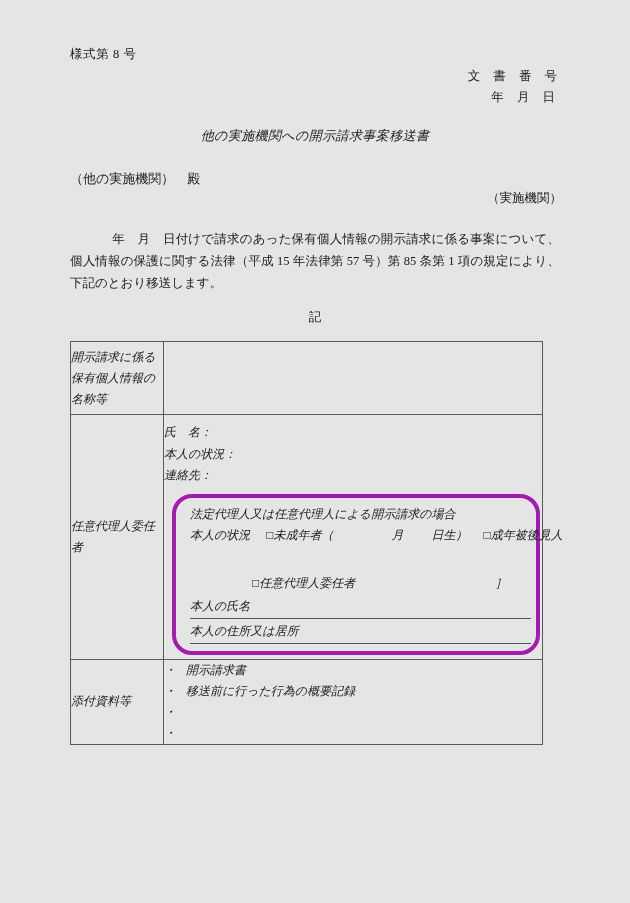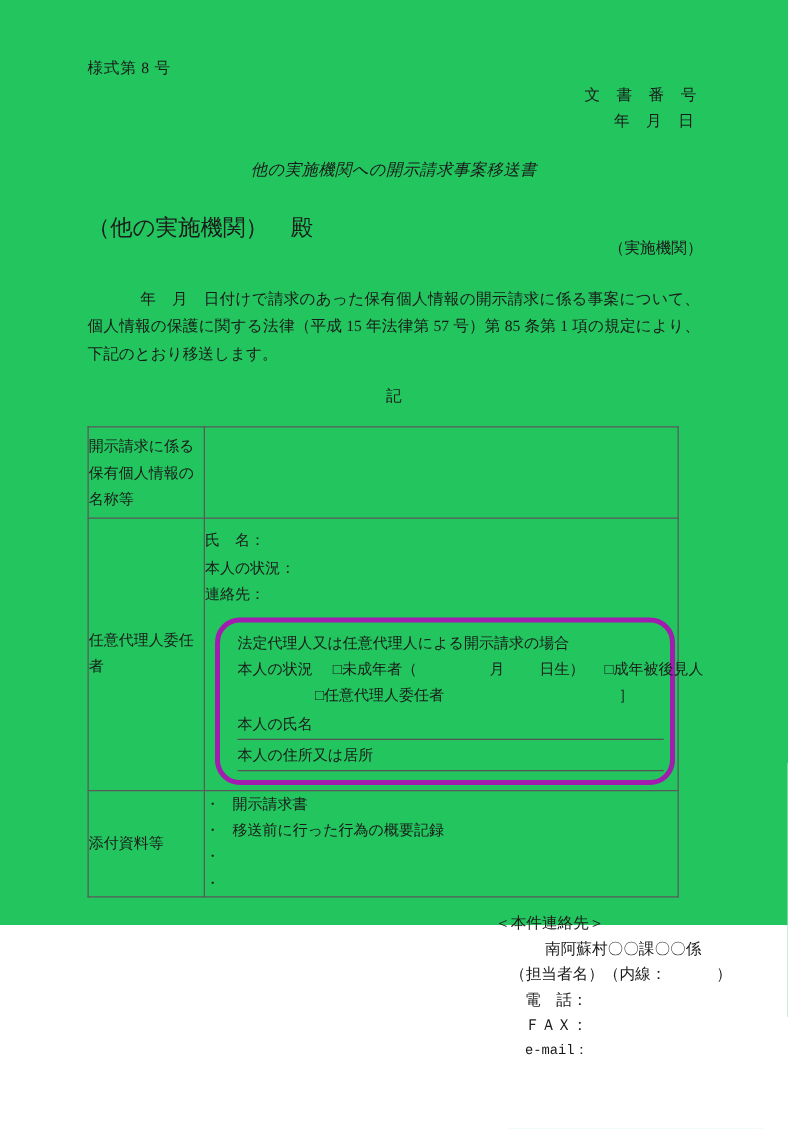--- a/index.html
+++ b/index.html
@@ -13,22 +13,22 @@
     position: relative;
     font-family: "Liberation Serif", "DejaVu Serif", serif;
     color: #1a1a1a;
     font-size: 12px;
     overflow: hidden;
   }
   .page {
     position: absolute;
     left: 0; top: 0;
     width: 630px;
-    height: 740px;
-    background: #22c55e;
+    height: 903px;
+    background: #e5e5e5;
   }
 
   
   .form-no {
     position: absolute;
     left: 70px;
     top: 46px;
     font-size: 12.5px;
     letter-spacing: 0.6px;
   }
@@ -54,21 +54,21 @@
     width: 630px;
     text-align: center;
     font-size: 13px;
     letter-spacing: 0.4px;
     font-style: italic;
   }
   .addressee {
     position: absolute;
     left: 70px;
     top: 170px;
-    font-size: 18px;
+    font-size: 13px;
   }
   .issuer {
     position: absolute;
     right: 68px;
     top: 190px;
     font-size: 12.5px;
   }
 
   
   .body-para {
@@ -93,20 +93,21 @@
   }
 
   
   .form-table {
     position: absolute;
     left: 70px;
     top: 341px;
     width: 472px;
     border-collapse: collapse;
     table-layout: fixed;
+    font-style: italic;
   }
   .form-table td {
     border: 1px solid #5a5a5a;
     font-size: 12px;
     vertical-align: middle;
     padding: 0;
   }
   .col-label { width: 93px; }
   .col-value { width: 379px; }
 
@@ -140,20 +141,21 @@
   }
   .proxy-title { white-space: nowrap; }
   .proxy-status { white-space: nowrap; }
   .proxy-status .gap-a { display: inline-block; width: 58px; }
   .proxy-status .gap-b { display: inline-block; width: 28px; }
   .proxy-status .gap-c { display: inline-block; width: 16px; }
   .proxy-line2 {
     white-space: nowrap;
     padding-left: 62px;
     position: relative;
+    margin-top: 27px;
   }
   .proxy-line2 .brk {
     position: absolute;
     right: 24px;
     top: 0;
   }
   .underline-field {
     border-bottom: 1px solid #555;
     display: block;
     white-space: nowrap;
@@ -250,24 +252,14 @@
             <li><span class="dot">・</span><span class="txt">移送前に行った行為の概要記録</span></li>
             <li><span class="dot">・</span><span class="txt"></span></li>
             <li><span class="dot">・</span><span class="txt"></span></li>
           </ul>
         </td>
       </tr>
 
     </tbody>
   </table>
 
-  <div class="contact">
-    <div class="c-head">＜本件連絡先＞</div>
-    <div class="c-org">南阿蘇村〇〇課〇〇係</div>
-    <div class="c-person">
-      <span>（担当者名）（内線：</span><span class="blank"></span><span>）</span>
-    </div>
-    <div class="c-row">電　話：</div>
-    <div class="c-row">ＦＡＸ：</div>
-    <div class="c-row mono">e-mail：</div>
-  </div>
 
 </div>
 
 </body></html>

